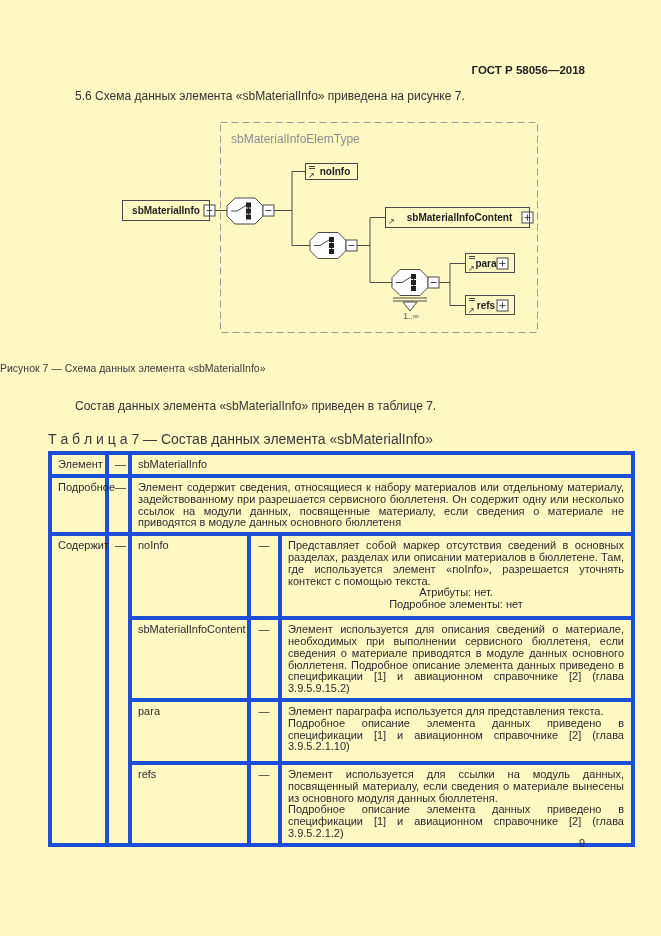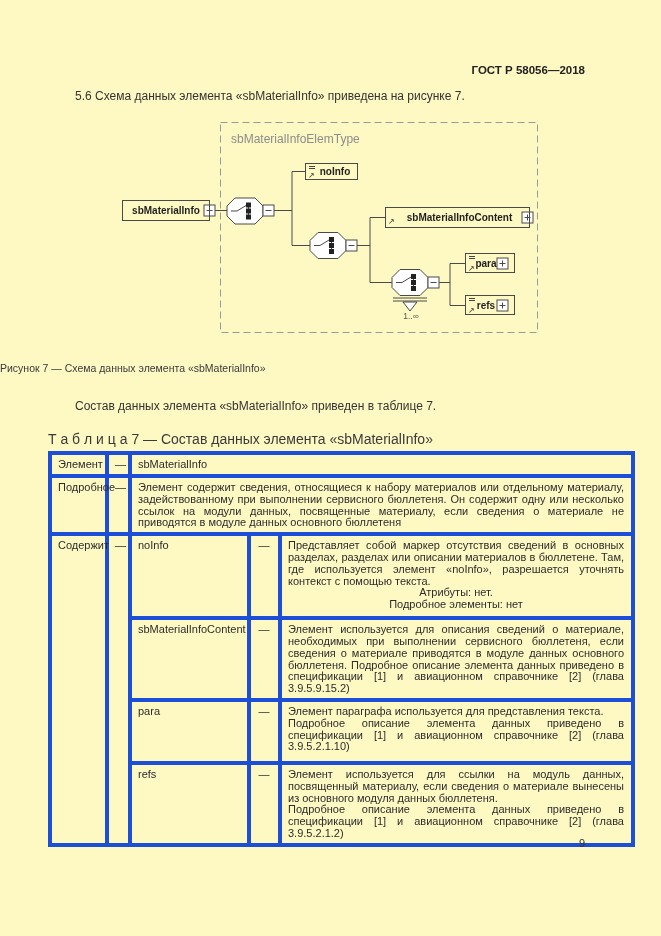--- a/index.html
+++ b/index.html
@@ -212,21 +212,21 @@
     <tbody>
         <tr style="height:23px">
       <td>Элемент</td>
       <td class="c-dash">—</td>
       <td colspan="3">sbMaterialInfo</td>
     </tr>
     <tr style="height:52px">
       <td>Подробное</td>
       <td class="c-dash">—</td>
       <td colspan="3" class="c-desc">
-        <div>Элемент содержит сведения, относящиеся к набору материалов или отдельному материалу, задействованному при выполнении сервисного бюллетеня. Он содержит одну или несколько ссылок на модули данных, посвященные материалу, если сведения о материале не приводятся в модуле данных основного бюллетеня</div>
+        <div>Элемент содержит сведения, относящиеся к набору материалов или отдельному материалу, задействованному при разрешается сервисного бюллетеня. Он содержит одну или несколько ссылок на модули данных, посвященные материалу, если сведения о материале не приводятся в модуле данных основного бюллетеня</div>
       </td>
     </tr>
     <tr style="height:84px">
       <td rowspan="4">Содержит</td>
       <td rowspan="4" class="c-dash">—</td>
       <td>noInfo</td>
       <td class="c-dash">—</td>
       <td class="c-desc">
         <div>Представляет собой маркер отсутствия сведений в основных разделах, разделах или описании материалов в бюллетене. Там, где используется элемент «noInfo», разрешается уточнять контекст с помощью текста.</div>
         <div class="plain">Атрибуты: нет.</div>

